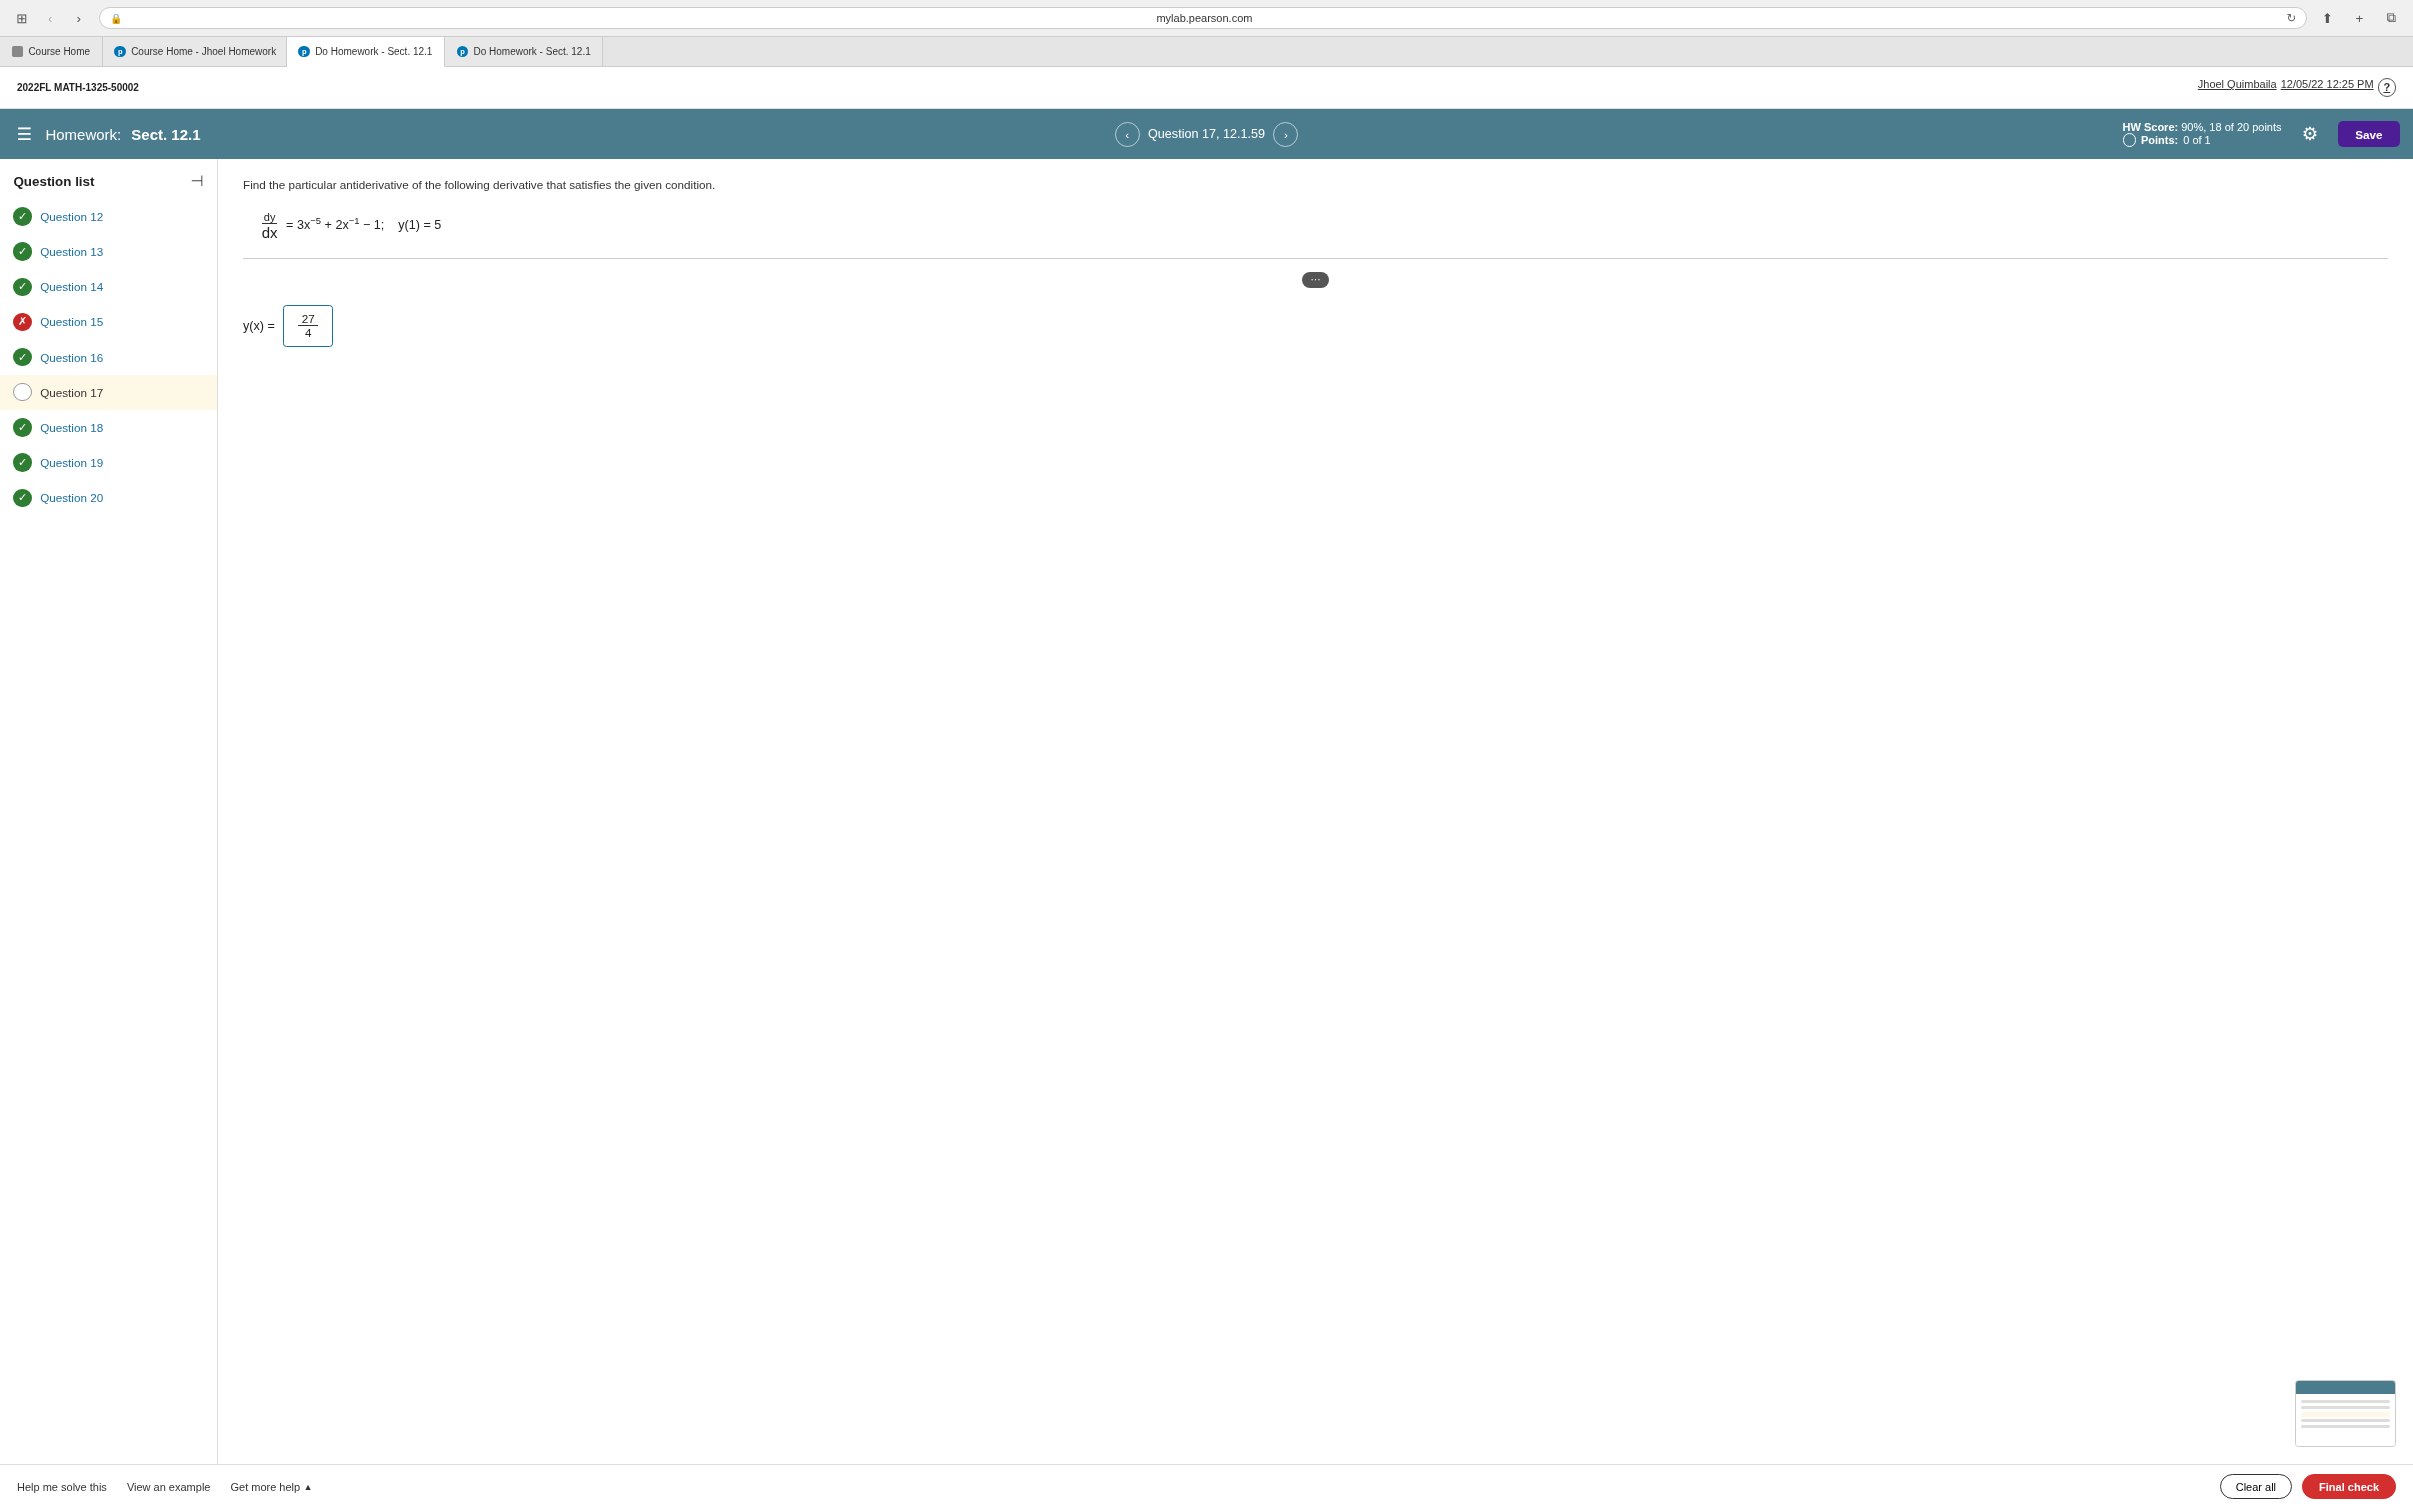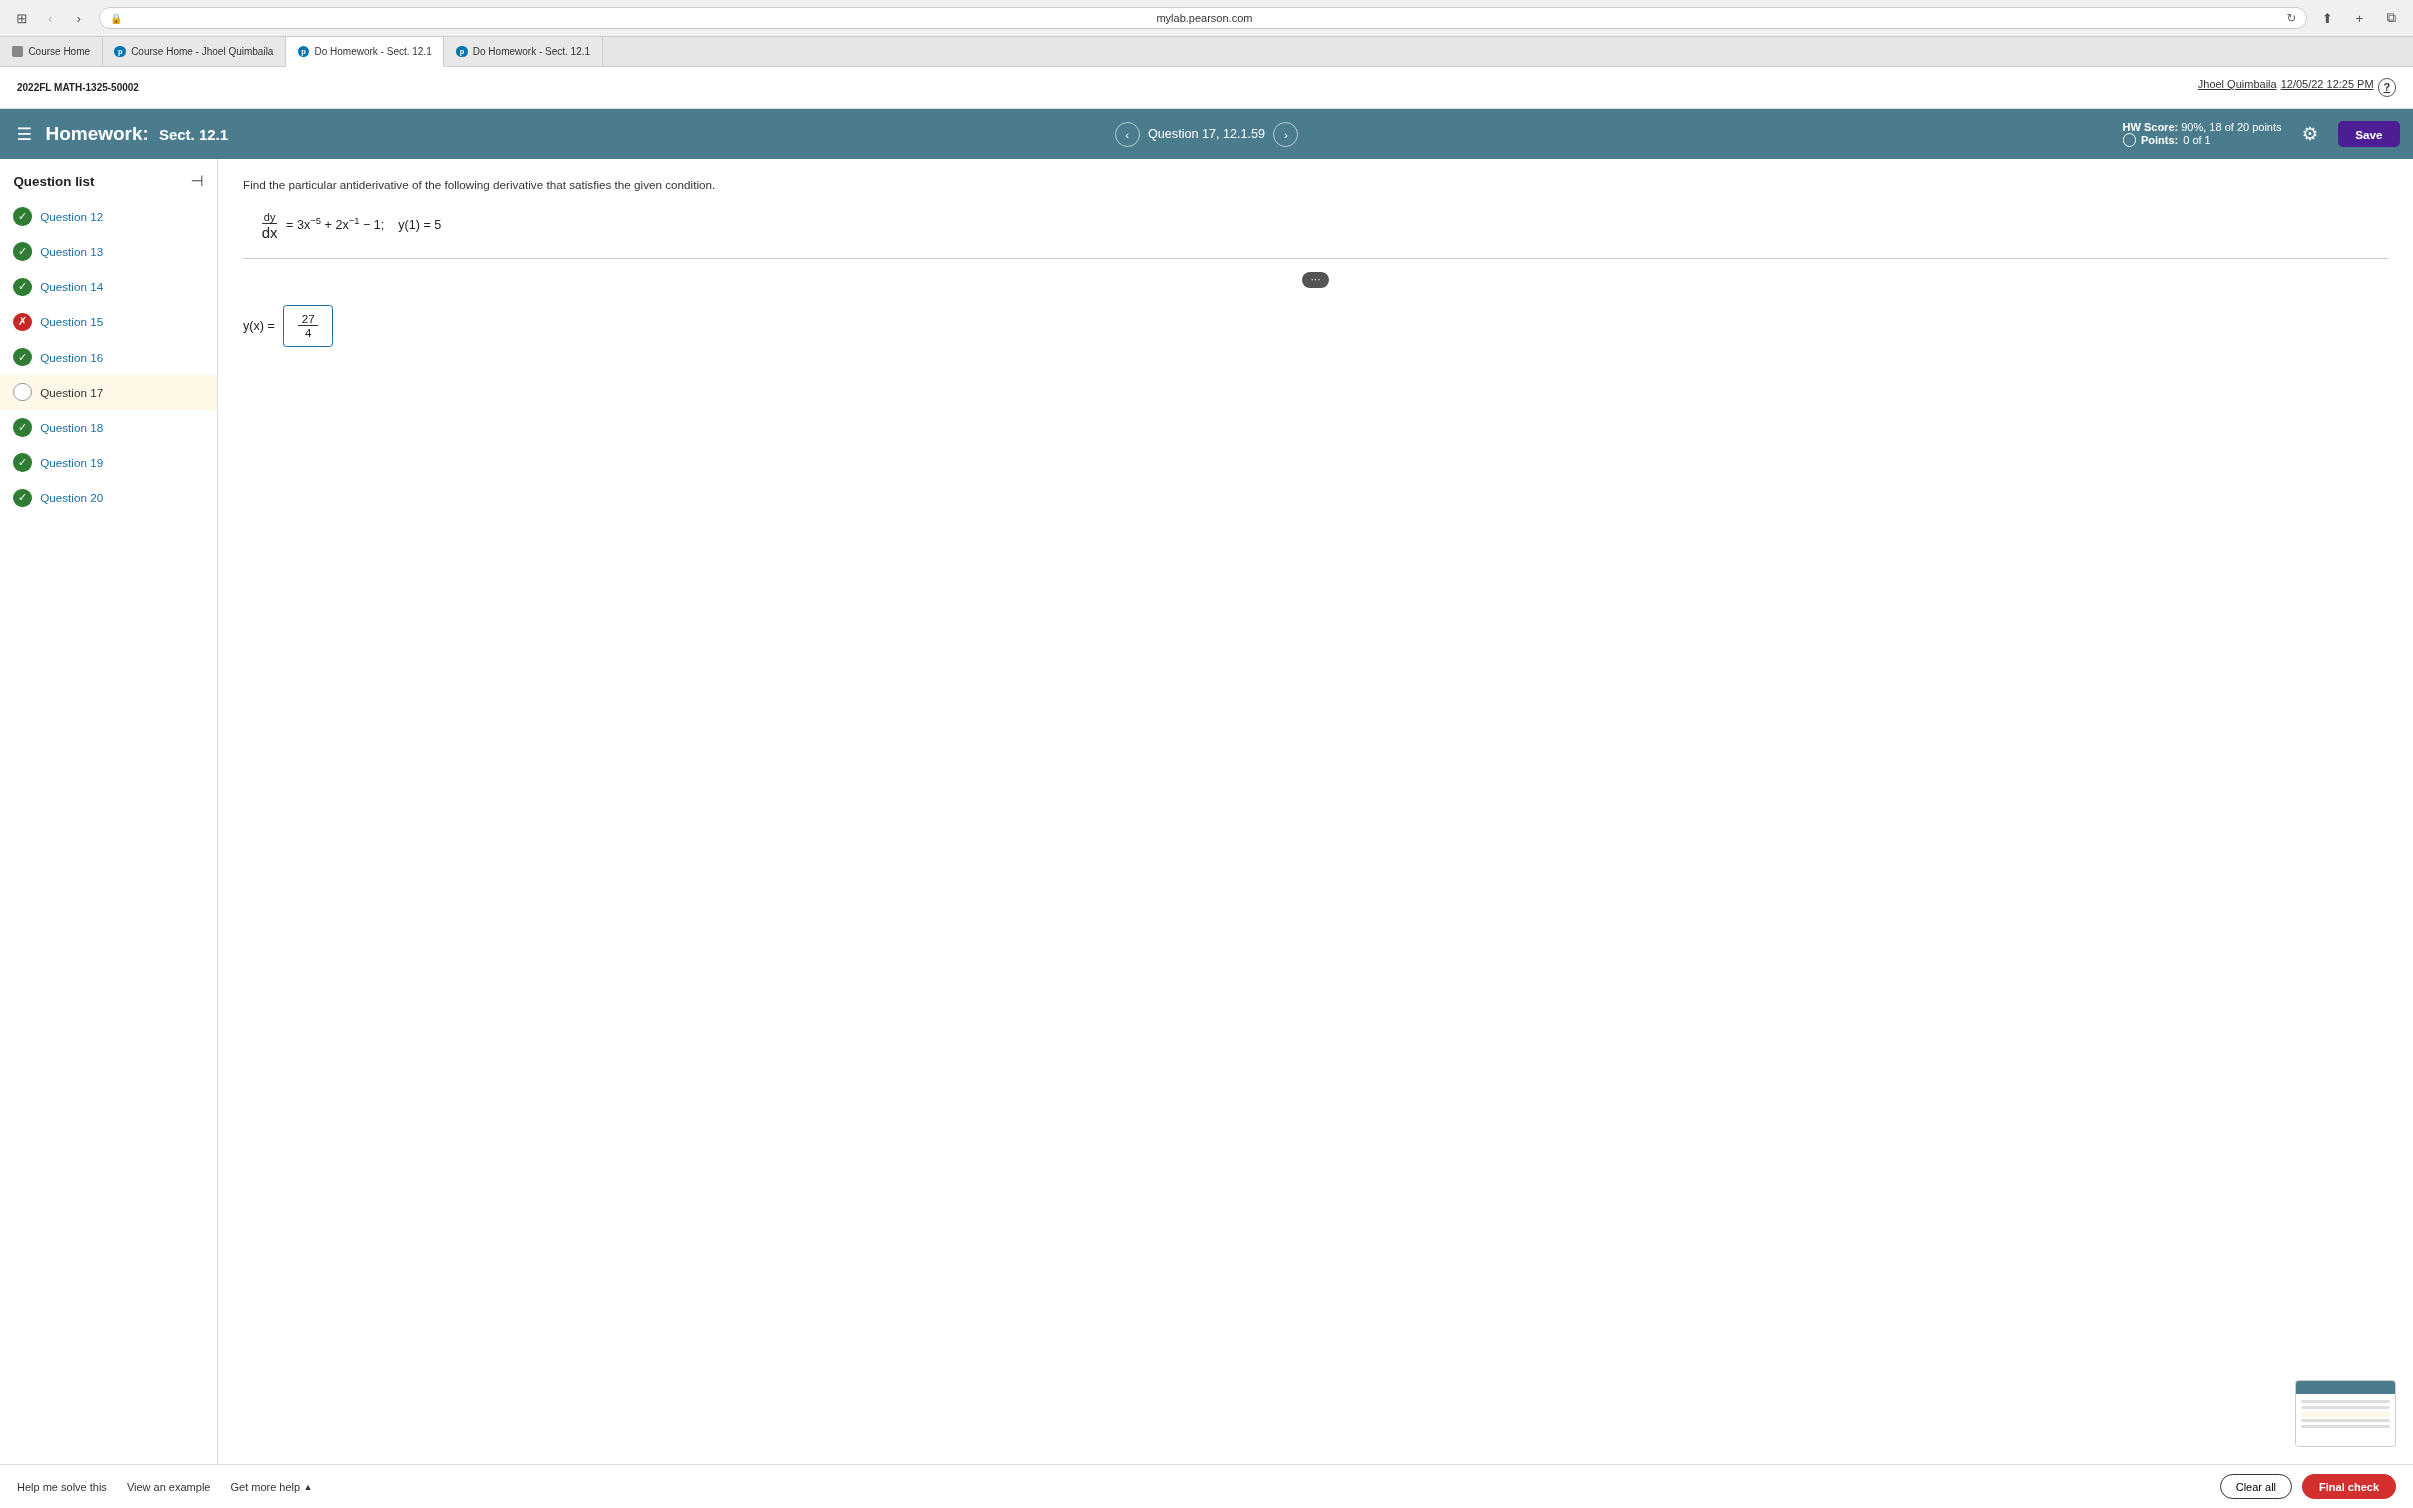--- a/index.html
+++ b/index.html
@@ -94,21 +94,21 @@
     .hw-nav {
       background: #4a7c8e;
       color: #fff;
       display: flex;
       align-items: center;
       height: 50px;
       padding: 0 13.4px;
     }
     .hw-nav-left { display: flex; align-items: center; gap: 10px; flex: 1; }
     .hamburger-btn { background: none; border: none; color: #fff; font-size: 17px; cursor: pointer; padding: 3.4px; }
-    .hw-title { font-size: 19px; font-weight: 700; }
+    .hw-title { font-size: 15px; font-weight: 400; }
     .hw-subtitle { font-size: 15px; font-weight: 600; }
     .hw-nav-center { display: flex; align-items: center; gap: 8.4px; }
     .nav-arrow {
       width: 25px; height: 25px;
       border: 1.7px solid rgba(255,255,255,0.6);
       border-radius: 50%;
       background: none;
       color: #fff;
       font-size: 11.7px;
       cursor: pointer;
@@ -326,21 +326,21 @@
   <button class="browser-btn">⧉</button>
 </div>
 
 <div class="browser-tabs">
   <div class="browser-tab">
     <div class="tab-icon gray"></div>
     <span>Course Home</span>
   </div>
   <div class="browser-tab">
     <div class="tab-icon pearson">p</div>
-    <span>Course Home - Jhoel Quimbaila</span>
+    <span>Course Home - Jhoel Homework</span>
   </div>
   <div class="browser-tab active">
     <div class="tab-icon pearson">p</div>
     <span>Do Homework - Sect. 12.1</span>
   </div>
   <div class="browser-tab">
     <div class="tab-icon pearson">p</div>
     <span>Do Homework - Sect. 12.1</span>
   </div>
 </div>

